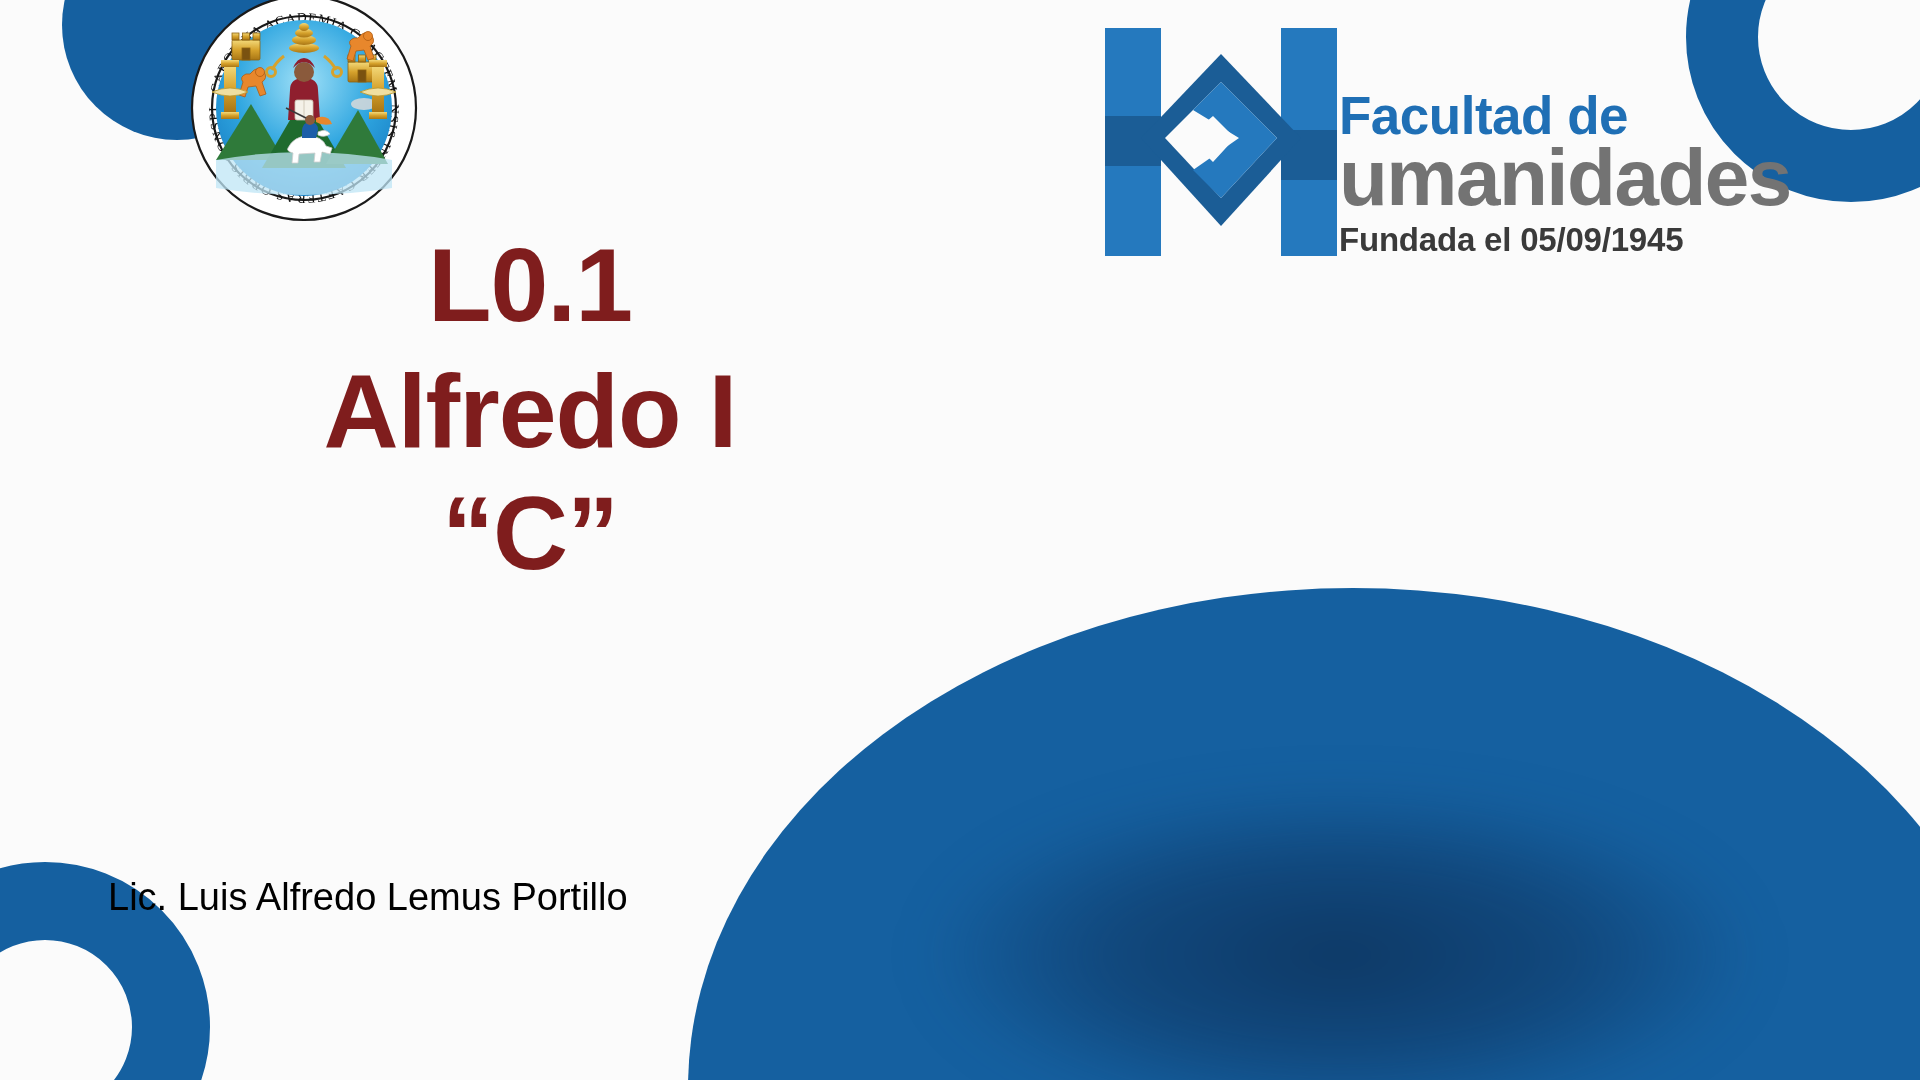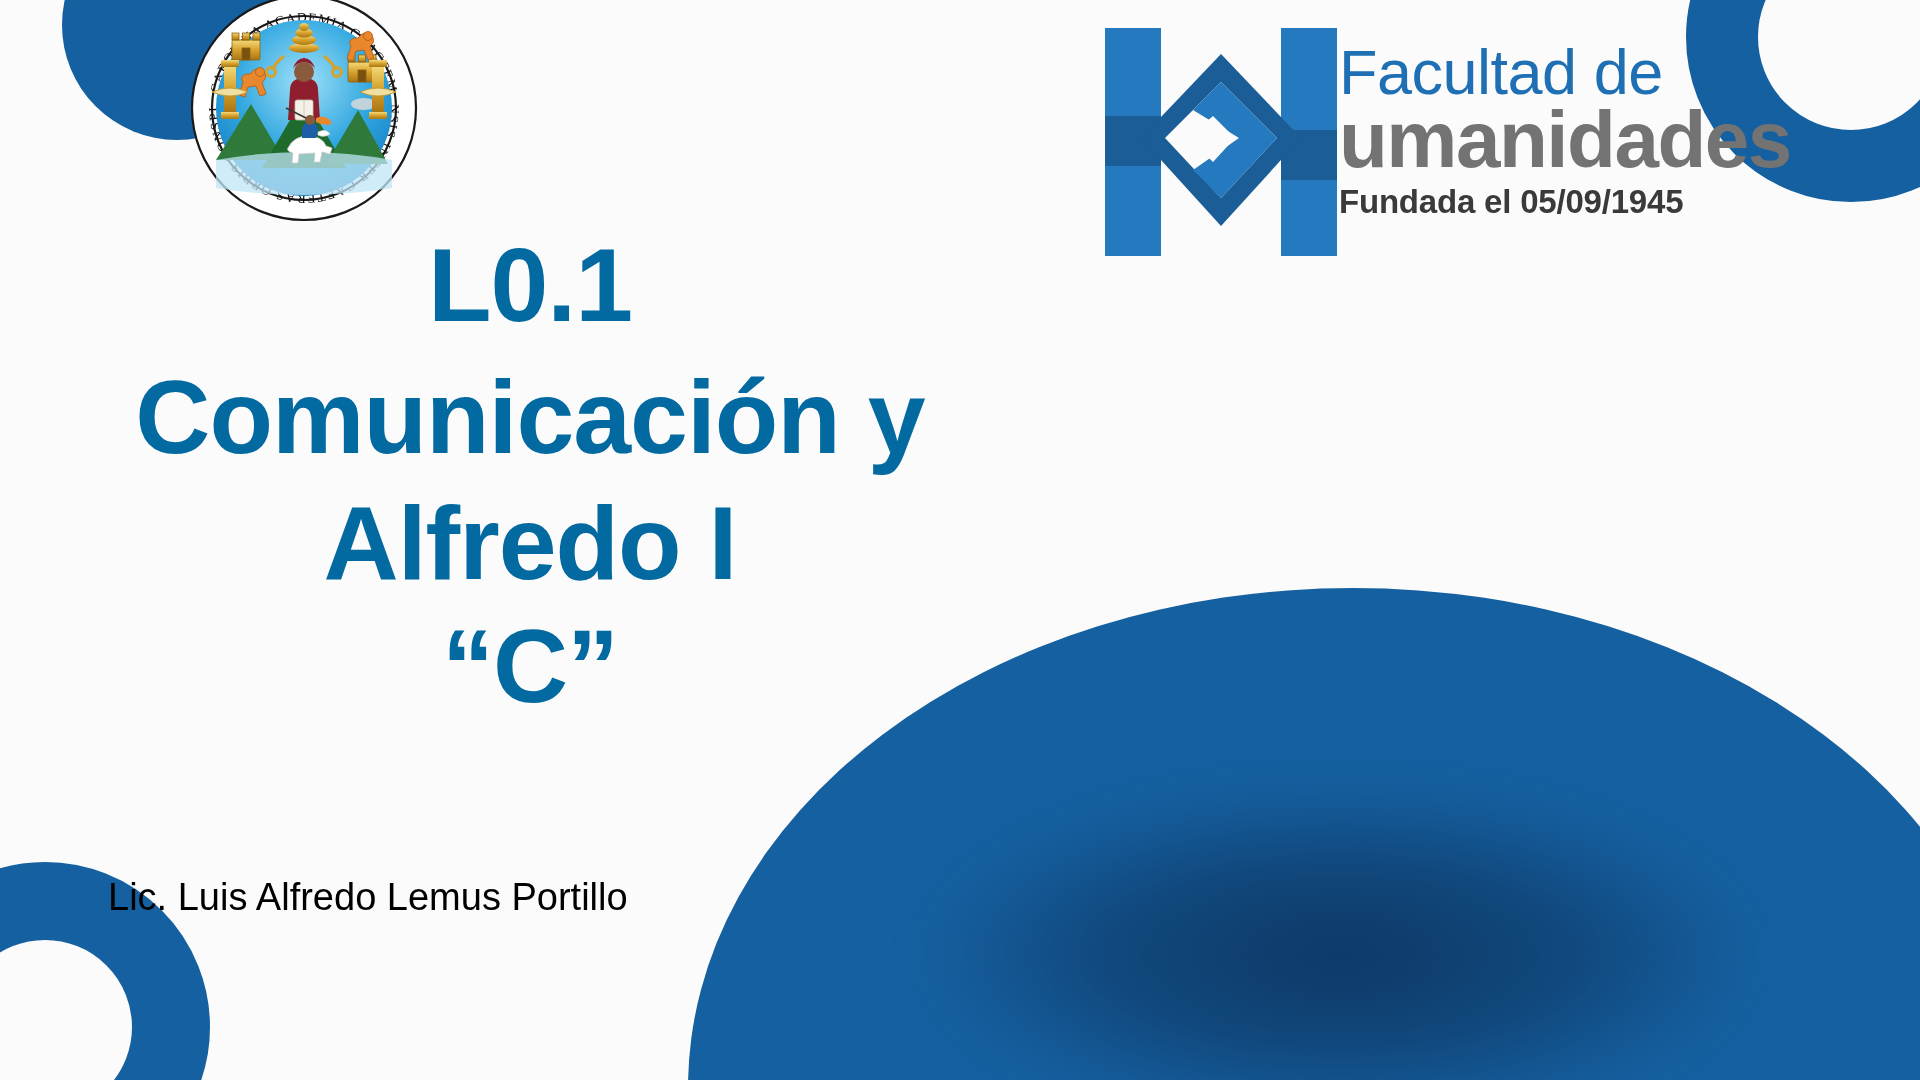--- a/index.html
+++ b/index.html
@@ -73,26 +73,27 @@
   }
   #fahusac-mark {
     position: absolute; left: 0; top: 4px;
     width: 252px; height: 258px;
   }
   #fahusac-mark svg { display: block; width: 100%; height: 100%; }
   #fahusac-text {
     position: absolute; left: 244px; top: 34px;
   }
   #logo-line1 {
-    font-size: 63px;
+    font-size: 53px;
     line-height: 0.98;
-    font-weight: 400;
+    font-weight: 700;
     color: #1F6FB5;
     letter-spacing: -0.5px;
     white-space: nowrap;
+    margin-top: 48px;
   }
   #logo-line2 {
     font-size: 80px;
     line-height: 0.96;
     font-weight: 700;
     color: #737373;
     letter-spacing: -1.5px;
     white-space: nowrap;
     margin-top: -2px;
   }
@@ -104,21 +105,21 @@
     white-space: nowrap;
     margin-top: 4px;
   }
 
   
   #title-block {
     position: absolute;
     left: 0; top: 230px;
     width: 1060px;
     text-align: center;
-    color: #0369a1;
+    color: #7f1d1d;
   }
   .title-line {
     font-weight: 700;
     line-height: 1.06;
     letter-spacing: -1px;
   }
   #title-code   { font-size: 104px; }
   #title-main1  { font-size: 104px; margin-top: 22px; }
   #title-main2  { font-size: 104px; margin-top: 16px; }
   #title-section{ font-size: 104px; margin-top: 12px; }
@@ -282,20 +283,19 @@
 
     <div id="fahusac-text">
       <div id="logo-line1">Facultad de</div>
       <div id="logo-line2">umanidades</div>
       <div id="logo-tagline">Fundada el 05/09/1945</div>
     </div>
   </div>
 
   <div id="title-block">
     <div class="title-line" id="title-code">L0.1</div>
-    <div class="title-line" id="title-main1">Comunicación y</div>
     <div class="title-line" id="title-main2">Alfredo I</div>
     <div class="title-line" id="title-section">“C”</div>
   </div>
 
   <div id="author">Lic. Luis Alfredo Lemus Portillo</div>
 
 </div>
 
 </body></html>

